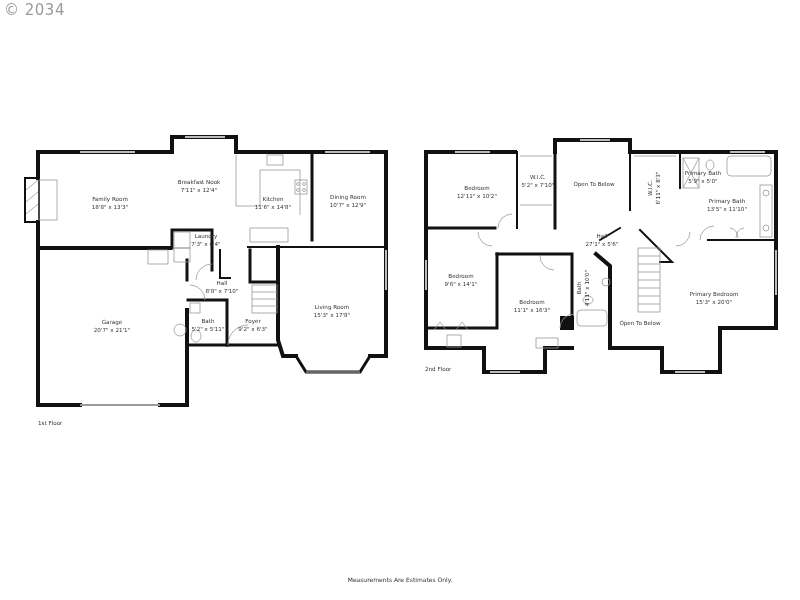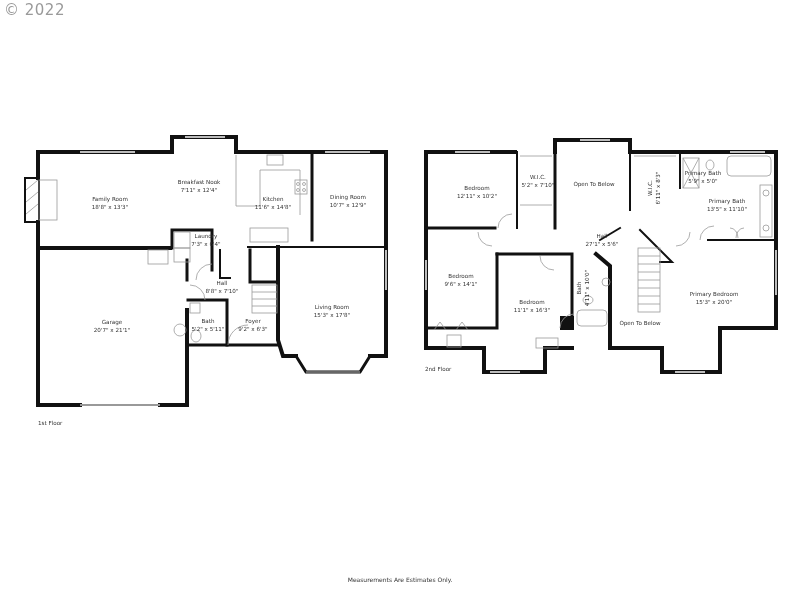--- a/index.html
+++ b/index.html
@@ -9,21 +9,21 @@
     .lbl { position: absolute; text-align: center; font-size: 5.6px; line-height: 8px; color: #333; white-space: nowrap; transform: translateX(-50%); }
     .lbl .nm { display: block; }
     .lbl .dm { display: block; }
     .vert { transform: translateX(-50%) rotate(-90deg); }
     .floor-label { position: absolute; font-size: 5.6px; color: #333; }
     .footer { position: absolute; left: 0; width: 800px; top: 576px; text-align: center; font-size: 6px; color: #333; }
   </style>
 </head>
 <body>
 
-<div class="copyright">© 2022</div>
+<div class="copyright">© 2034</div>
 
 <svg class="plan" width="800" height="600" viewBox="0 0 800 600">
   <g fill="none" stroke="#111" stroke-width="4" stroke-linecap="square">
 
     <polyline points="38,152 172,152 172,137 236,137"></polyline>
     <polyline points="236,137 236,152 312,152 386,152 386,248"></polyline>
     <line x1="38" y1="152" x2="38" y2="178"></line>
     <line x1="38" y1="222" x2="38" y2="248"></line>
 
     <rect x="25" y="178" width="14" height="44" stroke-width="2"></rect>

